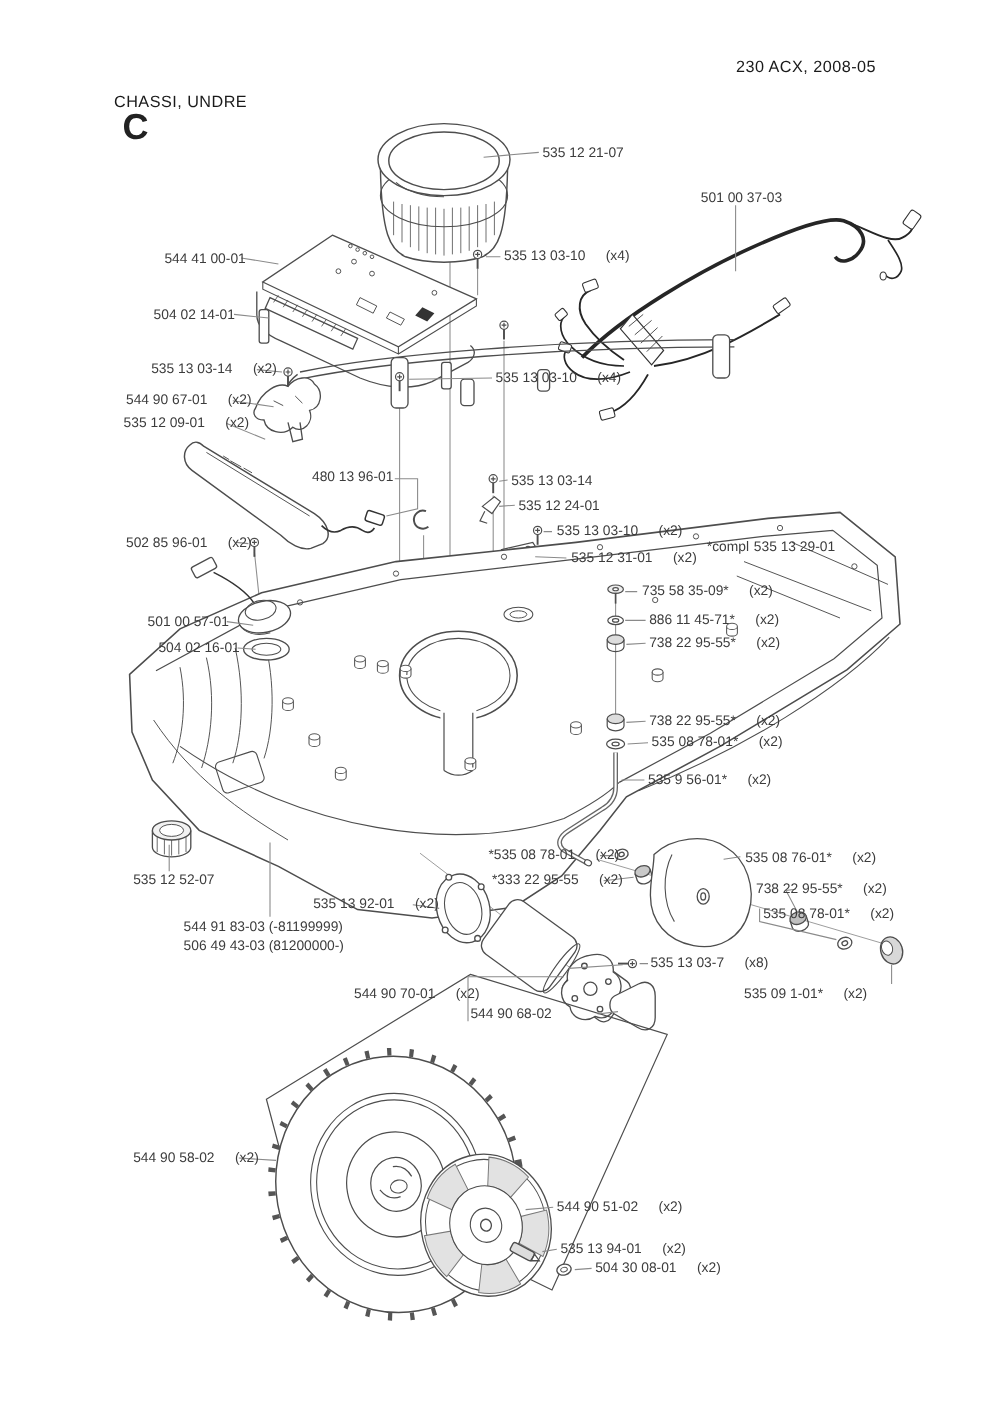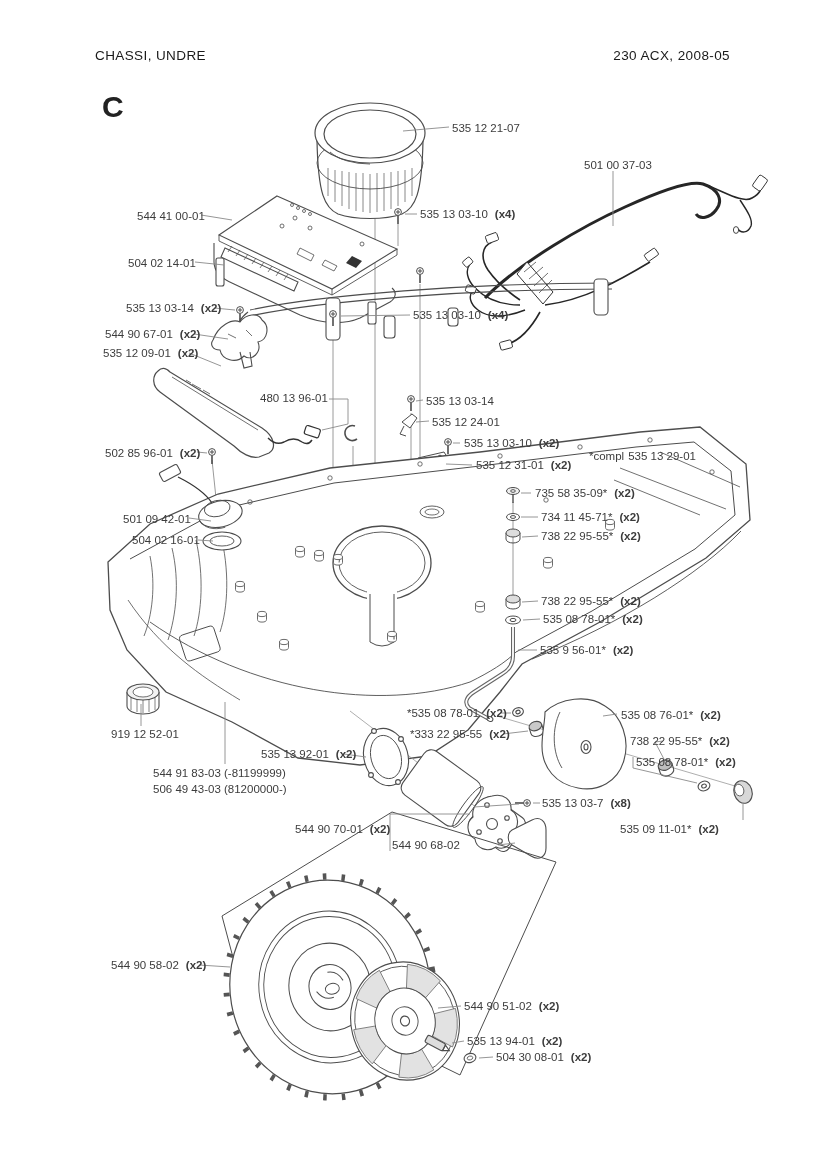--- a/index.html
+++ b/index.html
@@ -1,24 +1,24 @@
 <!DOCTYPE html>
 <html><head>
 <meta charset="utf-8">
 <style>
   html,body{margin:0;padding:0;background:#fff;}
   #page{position:relative;width:826px;height:1169px;background:#fff;overflow:hidden;
         font-family:"Liberation Sans","DejaVu Sans",sans-serif;color:#1c1c1c;}
   .hdr{position:absolute;top:48px;font-size:13.5px;letter-spacing:.4px;color:#1a1a1a;white-space:nowrap;}
-  #hdr-left{left:95px;}
+  #hdr-left{left:95px;margin-top:29px;}
   #hdr-right{right:96px;}
   #section-letter{position:absolute;left:102px;top:90px;font-size:30px;font-weight:bold;color:#222;}
   svg{position:absolute;left:0;top:0;}
   .lbl{position:absolute;font-size:11.5px;color:#3c3c3c;white-space:nowrap;line-height:14px;}
-  .lbl .qty{font-weight:bold;margin-left:7px;}
+  .lbl .qty{font-weight:normal;margin-left:17px;}
   .lbl .pre{font-weight:normal;margin-right:4px;}
   .lbl .qty:empty,.lbl .pre:empty{display:none;}
 </style>
 </head>
 <body>
 
 <div id="page">
 
   <div id="hdr-left" class="hdr">CHASSI,  UNDRE</div>
   <div id="hdr-right" class="hdr">230 ACX, 2008-05</div>
@@ -361,38 +361,38 @@
   <div class="lbl" style="left:105px;top:327px"><span>544 90 67-01</span><span class="qty">(x2)</span></div>
   <div class="lbl" style="left:103px;top:346px"><span>535 12 09-01</span><span class="qty">(x2)</span></div>
   <div class="lbl" style="left:260px;top:391px"><span>480 13 96-01</span></div>
   <div class="lbl" style="left:426px;top:394px"><span>535 13 03-14</span></div>
   <div class="lbl" style="left:432px;top:415px"><span>535 12 24-01</span></div>
   <div class="lbl" style="left:464px;top:436px"><span>535 13 03-10</span><span class="qty">(x2)</span></div>
   <div class="lbl" style="left:476px;top:458px"><span>535 12 31-01</span><span class="qty">(x2)</span></div>
   <div class="lbl" style="left:589px;top:449px"><span class="pre">*compl</span><span>535 13 29-01</span></div>
   <div class="lbl" style="left:105px;top:446px"><span>502 85 96-01</span><span class="qty">(x2)</span></div>
   <div class="lbl" style="left:535px;top:486px"><span>735 58 35-09*</span><span class="qty">(x2)</span></div>
-  <div class="lbl" style="left:541px;top:510px"><span>734 11 45-71*</span><span class="qty">(x2)</span></div>
+  <div class="lbl" style="left:541px;top:510px"><span>886 11 45-71*</span><span class="qty">(x2)</span></div>
   <div class="lbl" style="left:541px;top:529px"><span>738 22 95-55*</span><span class="qty">(x2)</span></div>
-  <div class="lbl" style="left:123px;top:512px"><span>501 09 42-01</span></div>
+  <div class="lbl" style="left:123px;top:512px"><span>501 00 57-01</span></div>
   <div class="lbl" style="left:132px;top:533px"><span>504 02 16-01</span></div>
   <div class="lbl" style="left:541px;top:594px"><span>738 22 95-55*</span><span class="qty">(x2)</span></div>
   <div class="lbl" style="left:543px;top:612px"><span>535 08 78-01*</span><span class="qty">(x2)</span></div>
   <div class="lbl" style="left:540px;top:643px"><span>535 9 56-01*</span><span class="qty">(x2)</span></div>
   <div class="lbl" style="left:407px;top:706px"><span>*535 08 78-01</span><span class="qty">(x2)</span></div>
   <div class="lbl" style="left:410px;top:727px"><span>*333 22 95-55</span><span class="qty">(x2)</span></div>
   <div class="lbl" style="left:621px;top:708px"><span>535 08 76-01*</span><span class="qty">(x2)</span></div>
   <div class="lbl" style="left:630px;top:734px"><span>738 22 95-55*</span><span class="qty">(x2)</span></div>
   <div class="lbl" style="left:636px;top:755px"><span>535 08 78-01*</span><span class="qty">(x2)</span></div>
-  <div class="lbl" style="left:111px;top:727px"><span>919 12 52-01</span></div>
+  <div class="lbl" style="left:111px;top:727px"><span>535 12 52-07</span></div>
   <div class="lbl" style="left:261px;top:747px"><span>535 13 92-01</span><span class="qty">(x2)</span></div>
   <div class="lbl" style="left:153px;top:766px"><span>544 91 83-03 (-81199999)</span></div>
   <div class="lbl" style="left:153px;top:782px"><span>506 49 43-03 (81200000-)</span></div>
   <div class="lbl" style="left:542px;top:796px"><span>535 13 03-7</span><span class="qty">(x8)</span></div>
-  <div class="lbl" style="left:620px;top:822px"><span>535 09 11-01*</span><span class="qty">(x2)</span></div>
+  <div class="lbl" style="left:620px;top:822px"><span>535 09 1-01*</span><span class="qty">(x2)</span></div>
   <div class="lbl" style="left:295px;top:822px"><span>544 90 70-01</span><span class="qty">(x2)</span></div>
   <div class="lbl" style="left:392px;top:838px"><span>544 90 68-02</span></div>
   <div class="lbl" style="left:111px;top:958px"><span>544 90 58-02</span><span class="qty">(x2)</span></div>
   <div class="lbl" style="left:464px;top:999px"><span>544 90 51-02</span><span class="qty">(x2)</span></div>
   <div class="lbl" style="left:467px;top:1034px"><span>535 13 94-01</span><span class="qty">(x2)</span></div>
   <div class="lbl" style="left:496px;top:1050px"><span>504 30 08-01</span><span class="qty">(x2)</span></div>
 
 </div>
 
 </body></html>

